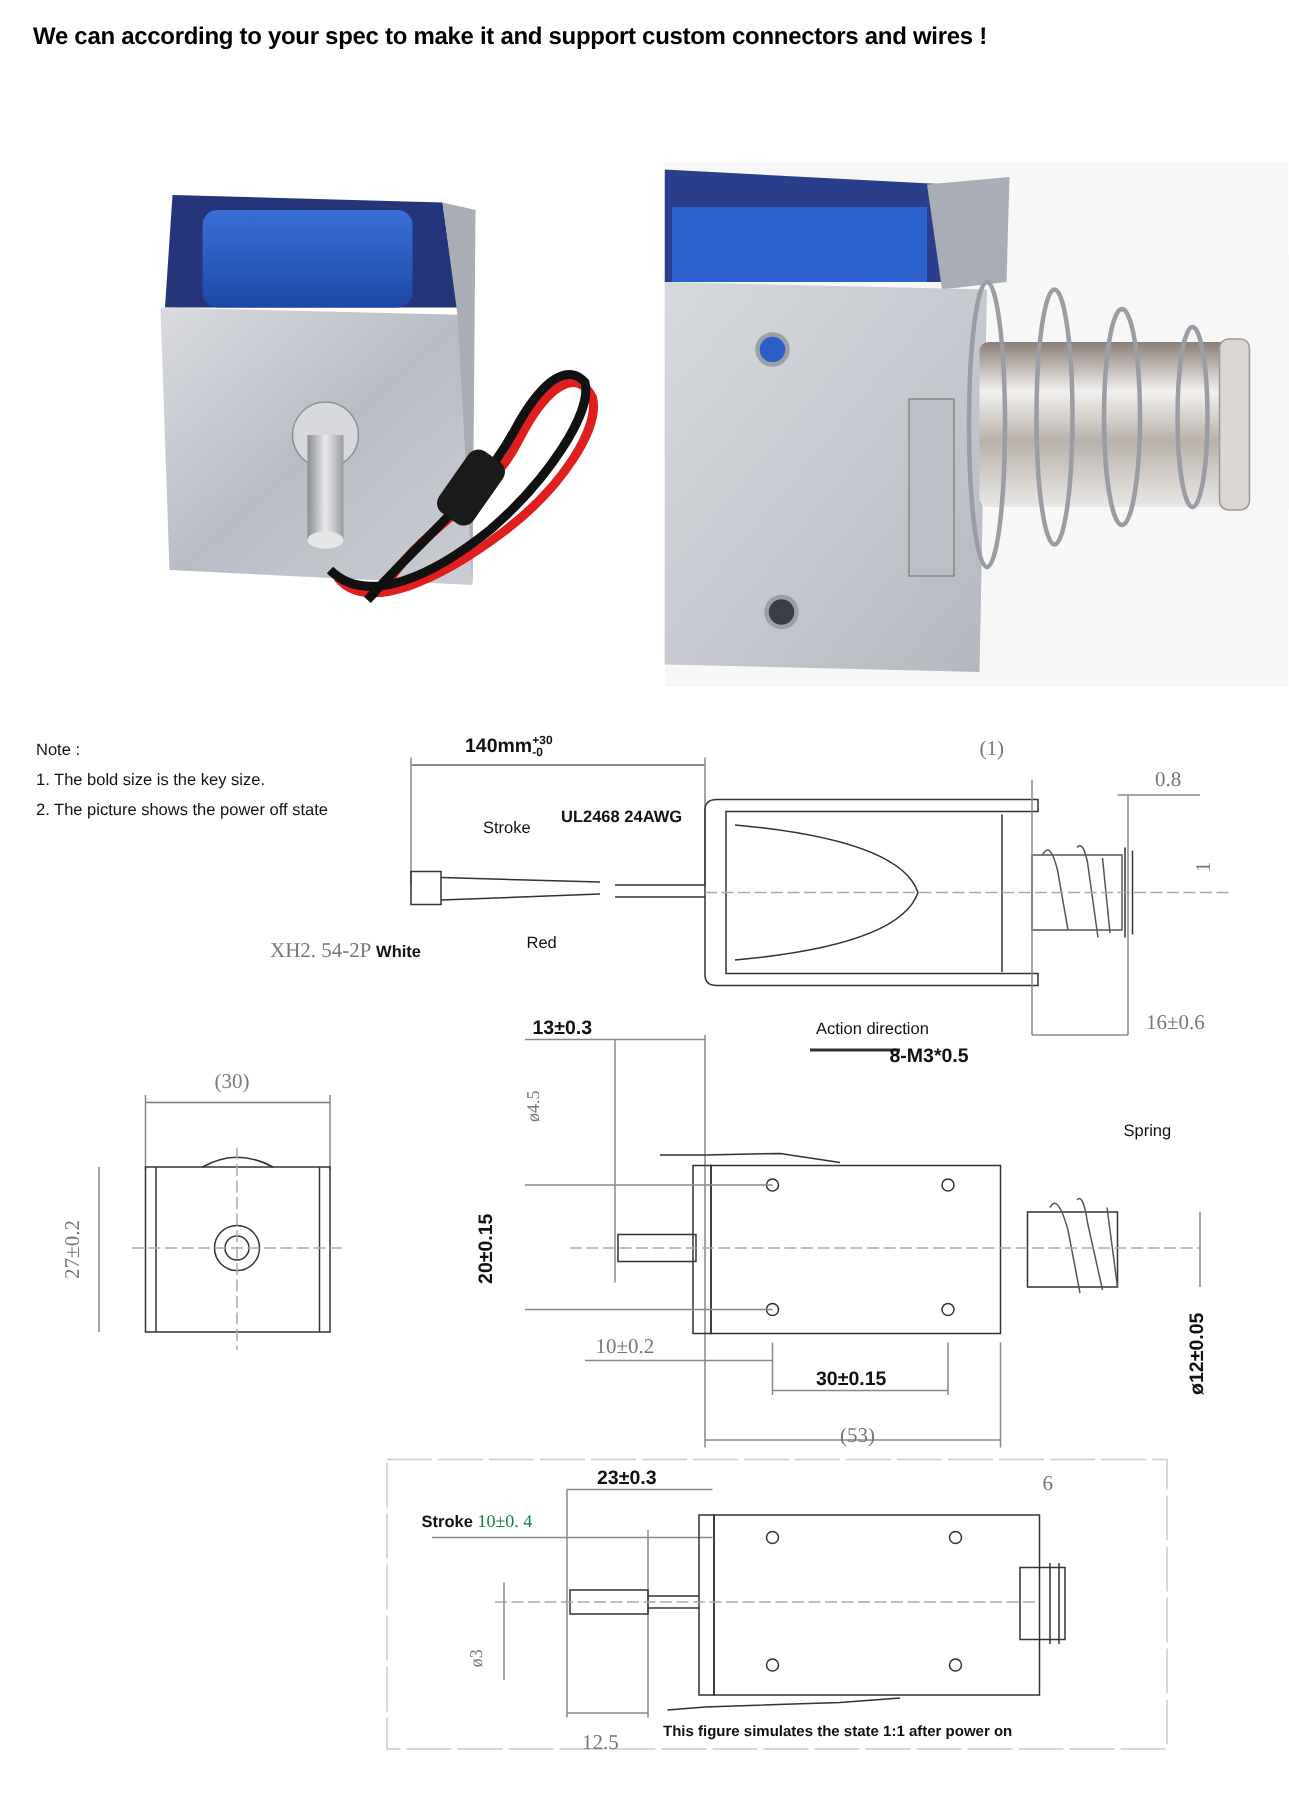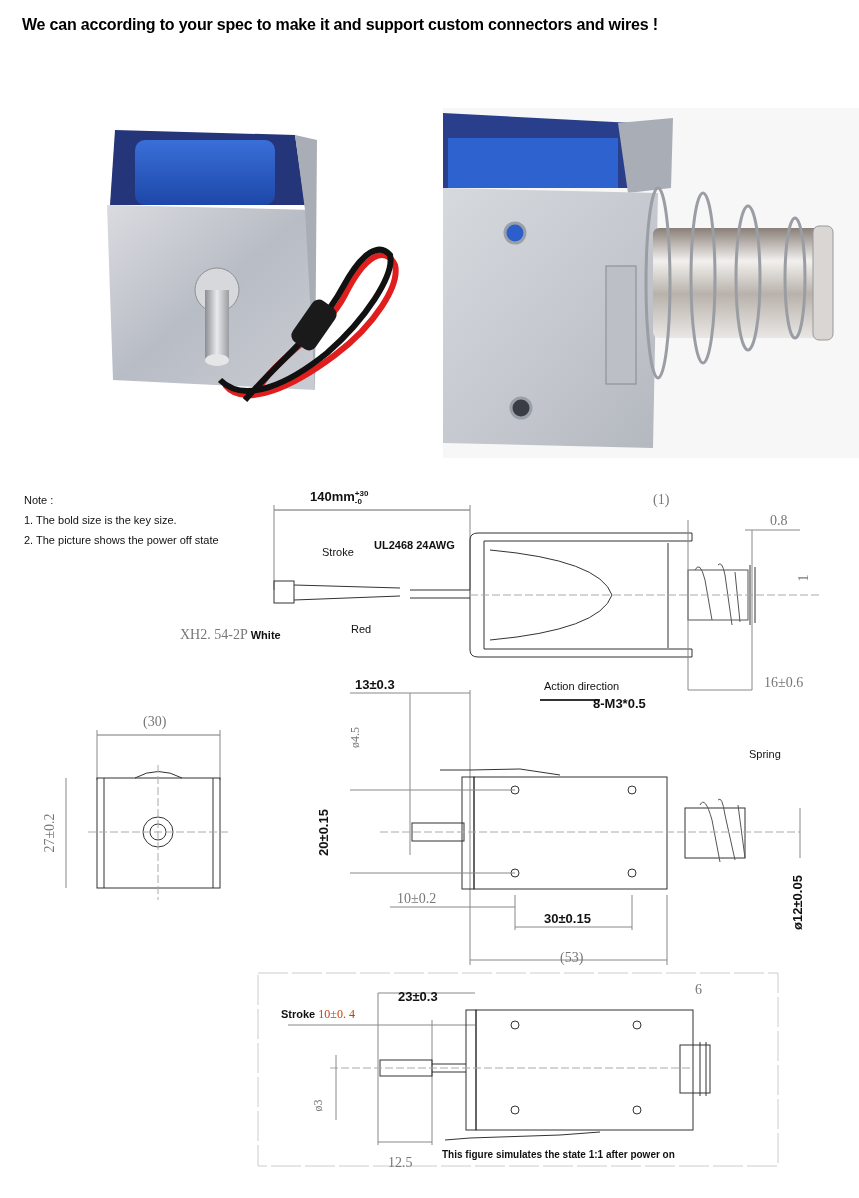--- a/index.html
+++ b/index.html
@@ -196,21 +196,21 @@
 <div class="lbl" style="left:544px;top:680px;">Action direction</div>
 <div class="lbl serif" style="left:345px;top:730px;transform:rotate(-90deg);font-size:12px;">ø4.5</div>
 <div class="lbl lblb" style="left:557px;top:696px;font-size:13px;margin-left:36px;">8-M3*0.5</div>
 <div class="lbl" style="left:749px;top:748px;">Spring</div>
 <div class="lbl lblb" style="left:300px;top:825px;transform:rotate(-90deg);font-size:13px;">20±0.15</div>
 <div class="lbl serif" style="left:397px;top:891px;">10±0.2</div>
 <div class="lbl lblb" style="left:544px;top:911px;font-size:13px;">30±0.15</div>
 <div class="lbl serif" style="left:560px;top:940px;margin-top:10px;">(53)</div>
 <div class="lbl lblb" style="left:770px;top:895px;transform:rotate(-90deg);font-size:13px;">ø12±0.05</div>
 
-<div class="lbl lblb" style="left:398px;top:977px;font-size:13px;margin-top:12px;">23±0.3</div>
+<div class="lbl lblb" style="left:398px;top:977px;font-size:13px;">23±0.3</div>
 <div class="lbl" style="left:281px;top:1007px;">
   <span class="lblb">Stroke</span>
-  <span class="serif" style="color:#c2410c;font-size:12px;">10±0. 4</span>
+  <span class="serif" style="color:#15803d;font-size:12px;">10±0. 4</span>
 </div>
 <div class="lbl serif" style="left:388px;top:1122px;margin-top:33px;">12.5</div>
 <div class="lbl serif" style="left:312px;top:1098px;transform:rotate(-90deg);font-size:12px;">ø3</div>
 <div class="lbl serif" style="left:695px;top:982px;">6</div>
 <div class="lbl lblb" style="left:442px;top:1149px;font-size:10px;text-align:right;">This figure simulates the state 1:1 after power on</div>
 
 </body></html>

